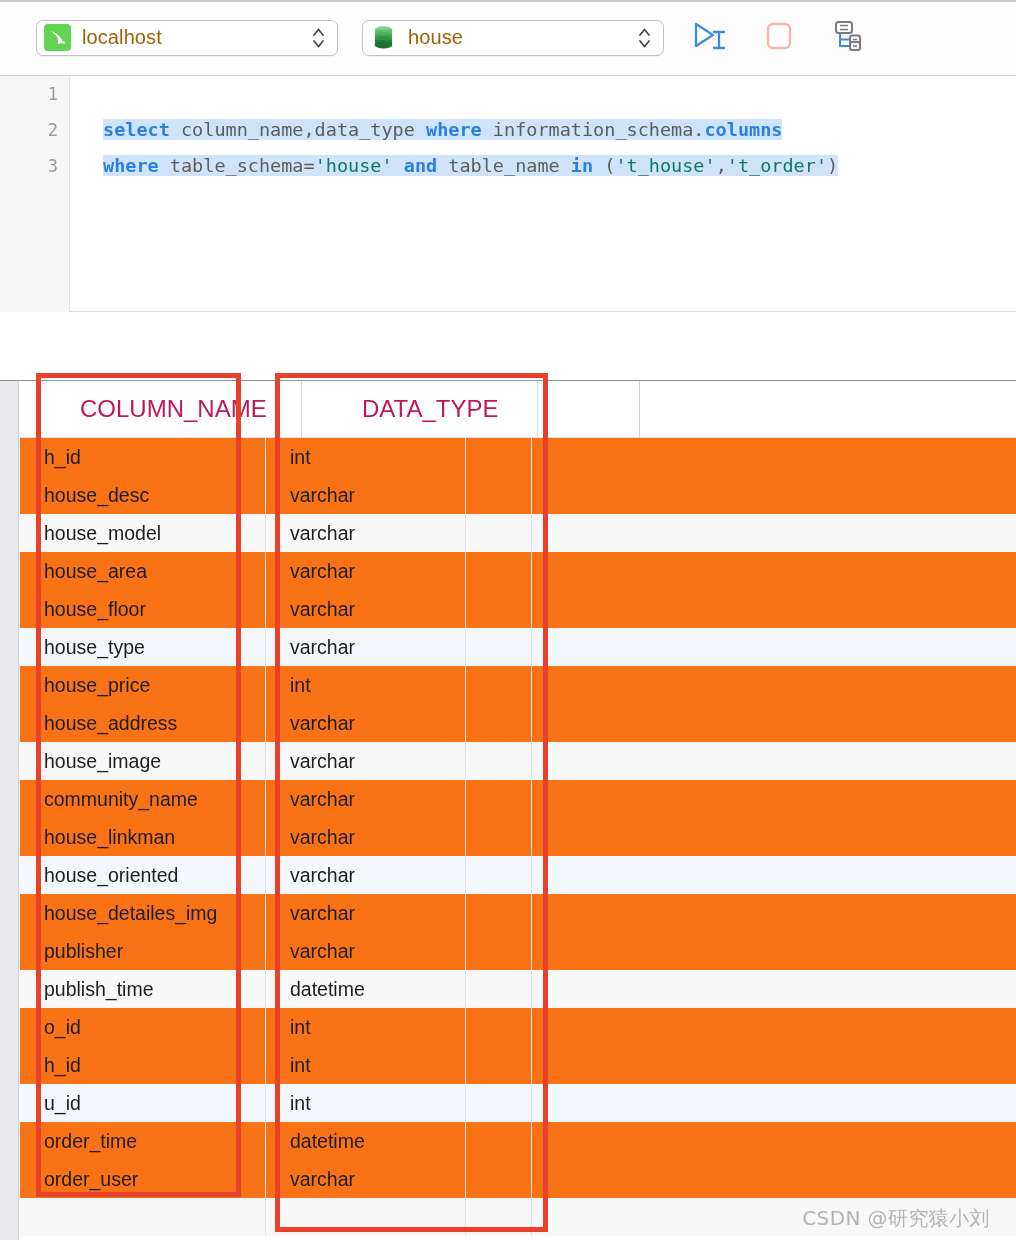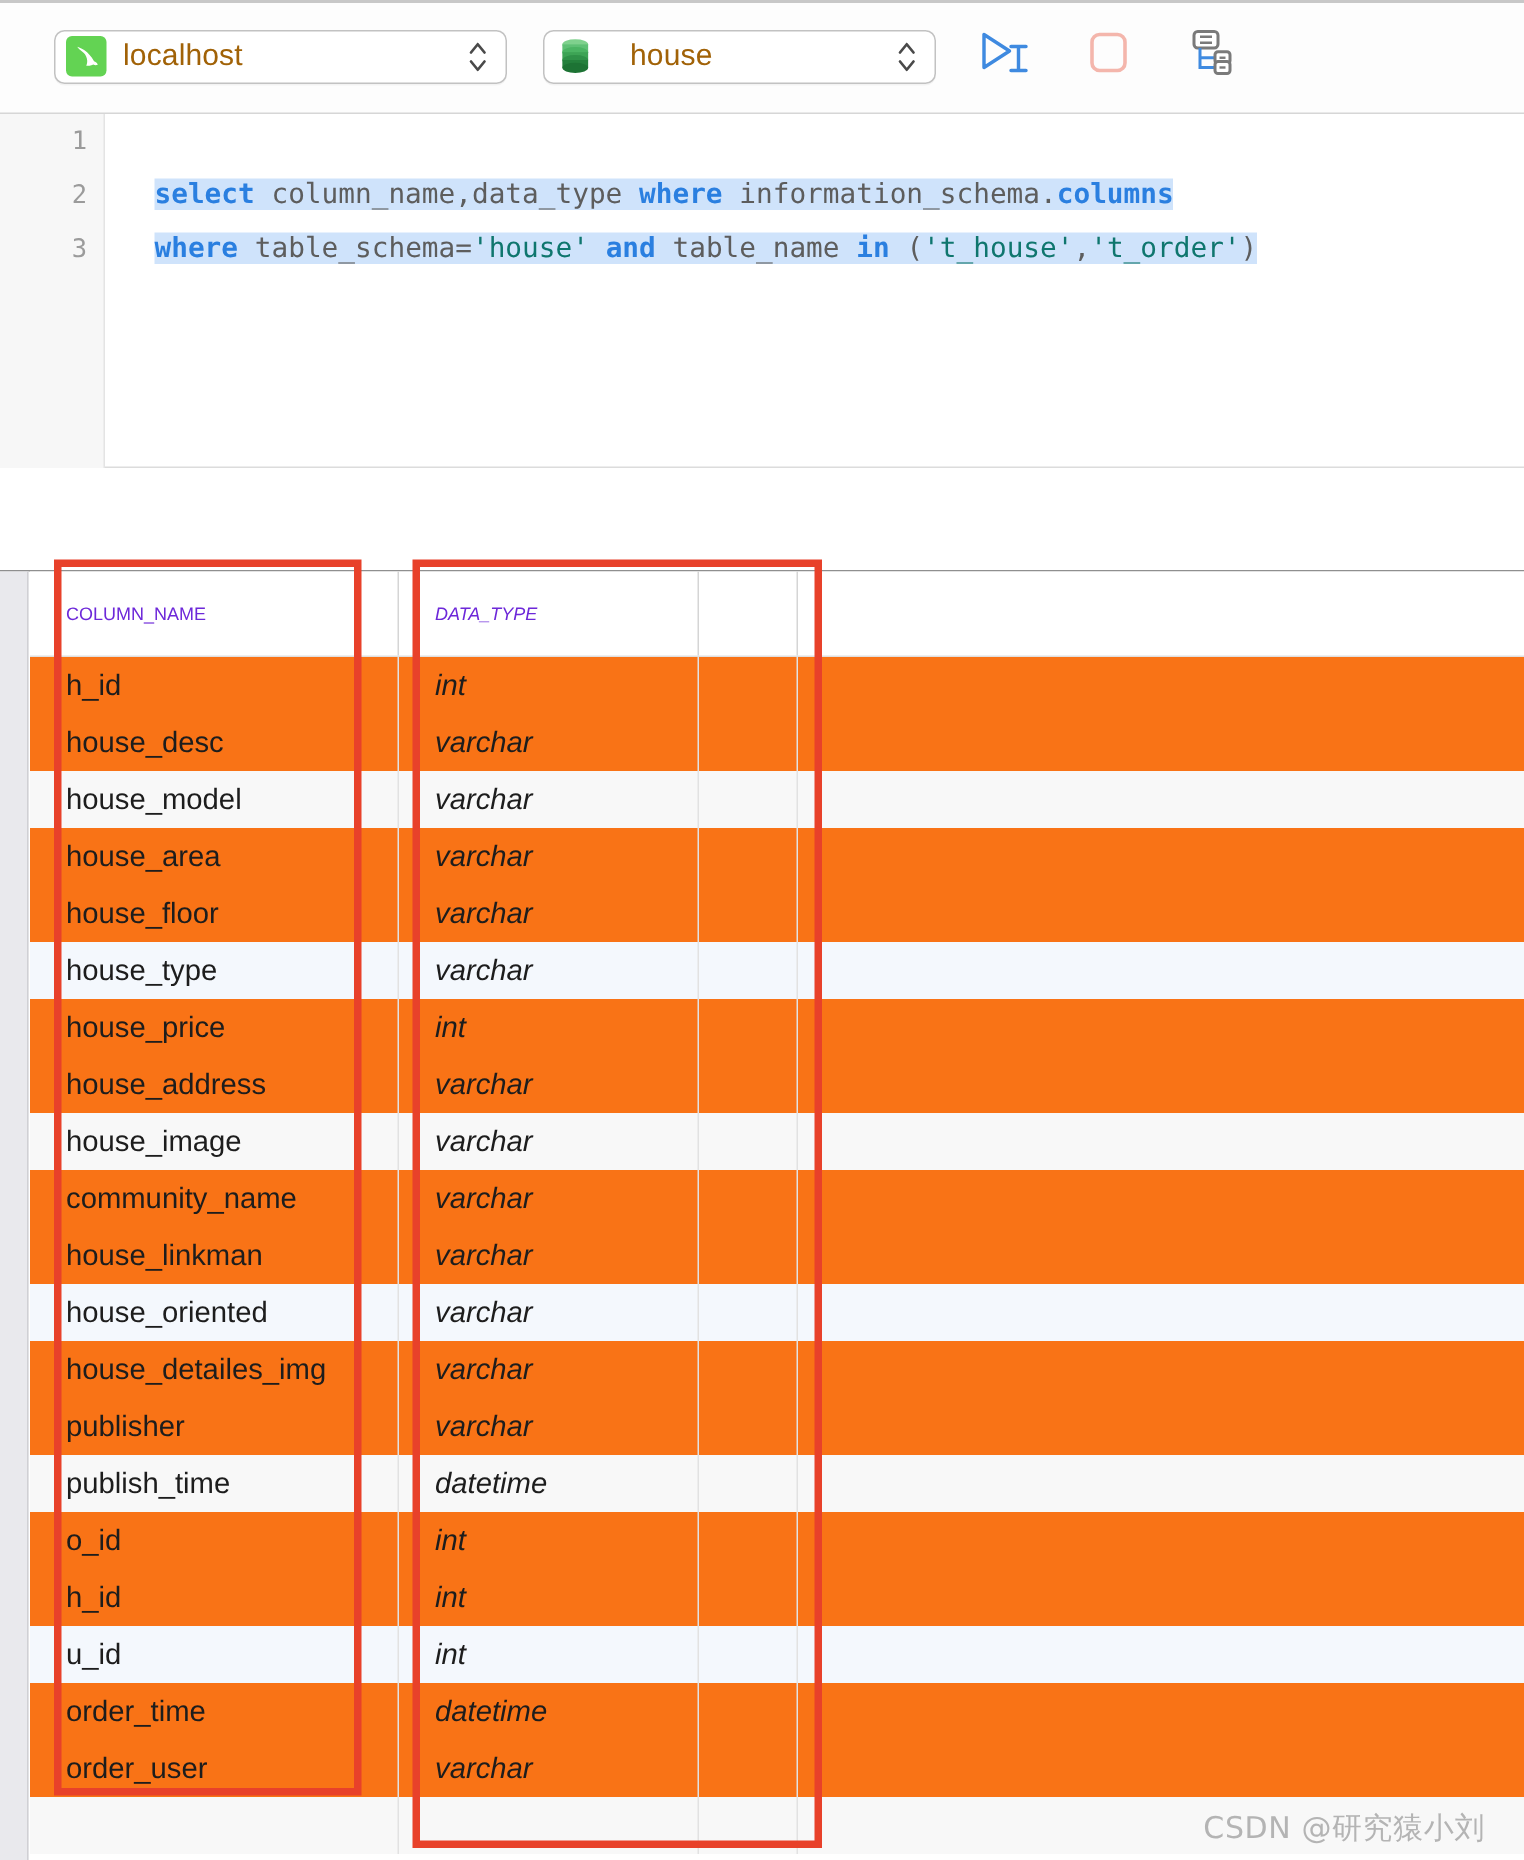--- a/index.html
+++ b/index.html
@@ -40,21 +40,21 @@
     background: #ffffff;
     border: 1px solid #c2c2c2;
     border-radius: 7px;
     display: flex;
     align-items: center;
     padding: 0 6px 0 7px;
     position: relative;
     box-shadow: 0 1px 0 rgba(0,0,0,0.04);
   }
   .combo-host { width: 302px; }
-  .combo-db   { width: 262px; margin-left: 24px; gap: 12px; }
+  .combo-db   { width: 302px; margin-left: 24px; }
   .combo-label {
     font-size: 20px;
     color: #a16207;
     margin-left: 11px;
     letter-spacing: 0.1px;
     white-space: nowrap;
   }
   .stepper {
     position: absolute;
     right: 12px; top: 50%;
@@ -175,24 +175,24 @@
     height: 100%;
     display: flex;
     align-items: center;
     padding-left: 24px;
     font-size: 19.5px;
     color: #1d1d1d;
     white-space: nowrap;
     overflow: hidden;
   }
   .cell.c-name { width: 246px; border-right: 1px solid #e2e2e2; }
-  .cell.c-type { width: 200px; border-right: 1px solid #e2e2e2; font-style: italic; }
+  .cell.c-type { width: 200px; border-right: 1px solid #e2e2e2; }
   .cell.c-pad  { width: 66px;  border-right: 1px solid #e2e2e2; }
   .cell.c-rest { flex: 1; }
-  .hrow .cell { font-size: 12px; color: #6d28d9; }
+  .hrow .cell { font-size: 24px; color: #be185d; margin-left: 36px; }
   .hrow .cell.c-name { border-right: 1px solid #d5d5d5; }
   .hrow .cell.c-type { border-right: 1px solid #d5d5d5; }
   .hrow .cell.c-pad  { border-right: 1px solid #d5d5d5; }
 
   
   .redbox {
     position: absolute;
     border: 5px solid #e8412a;
     pointer-events: none;
     background: transparent;

